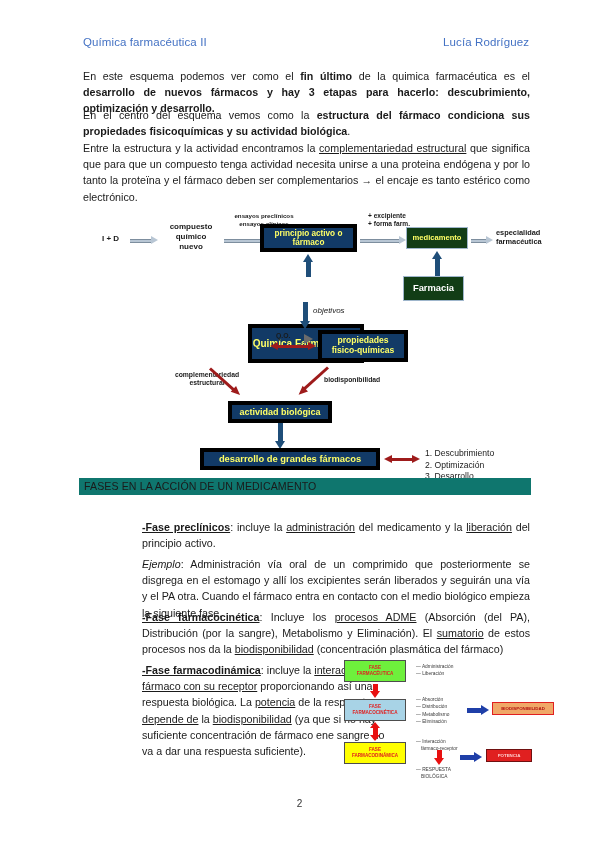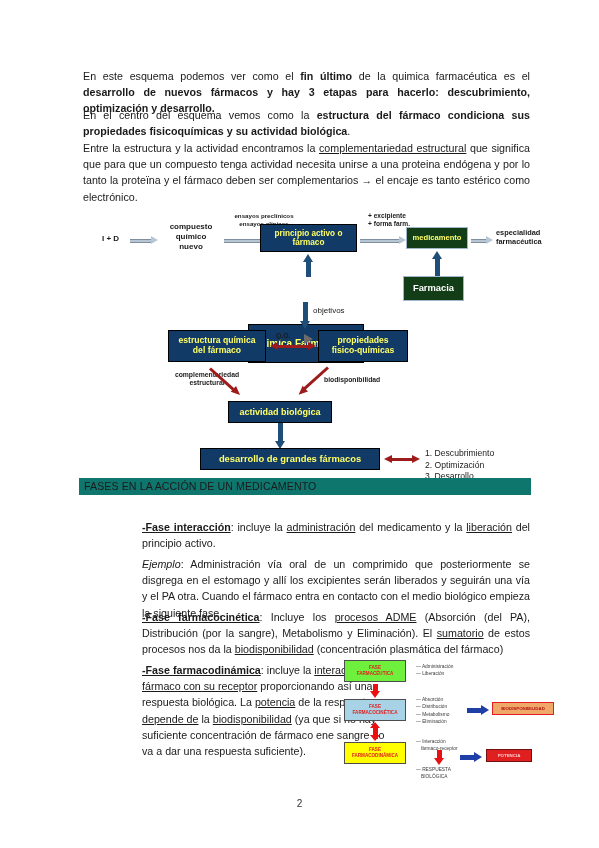--- a/index.html
+++ b/index.html
@@ -49,30 +49,30 @@
   .p6 { top: 556px; width: 447px; }
   .p7 { top: 609px; width: 447px; }
   .p8 { top: 662px; width: 255px; left: 142px; text-align: left; }
 
   
   .diagram { position: absolute; left: 100px; top: 208px; width: 455px; height: 265px; }
   .box {
     position: absolute; display: flex; align-items: center; justify-content: center;
     text-align: center; font-weight: bold; line-height: 1.12;
   }
-  .navy { background: #123a66; color: #ffff66; border: 1px solid #000000; }
+  .navy { background: #123a66; color: #ffff66; border: 4px solid #000000; }
   .green { background: #123d16; color: #ffff66; border: 1px solid #9fb6cc; }
   .green-w { background: #123d16; color: #ffffff; border: 1px solid #9fb6cc; }
 
   .lbl {
     position: absolute; font-size: 6.6px; color: #1a1a1a; font-weight: bold;
     line-height: 1.25; text-align: center;
   }
   .lbl-l { text-align: left; }
-  .lbl-plain { font-weight: normal; }
+  .lbl-plain { font-weight: normal; font-style: italic; }
 
   
   .garrow { position: absolute; height: 5px; background: transparent; }
   .garrow::before {
     content: ""; position: absolute; left: 0; top: 1.5px; right: 6px; height: 2px;
     background: #b8c6d4; border-top: .5px solid #7d8e9e; border-bottom: .5px solid #7d8e9e;
   }
   .garrow::after {
     content: ""; position: absolute; right: 0; top: -1.5px;
     border-left: 7px solid #b8c6d4; border-top: 4px solid transparent;
@@ -154,20 +154,24 @@
   .page-num {
     position: absolute; left: 0; right: 0; top: 798px; text-align: center;
     font-size: 10px; color: #333;
   }
 </style>
 </head>
 <body>
 
 <div class="page">
 
+  <div class="header">
+    <span>Química farmacéutica II</span>
+    <span>Lucía Rodríguez</span>
+  </div>
 
   <div class="body-text p1">
     <span>En este esquema podemos ver como el </span><b>fin último</b><span> de la quimica farmacéutica es el </span><b>desarrollo de nuevos fármacos y hay 3 etapas para hacerlo: descubrimiento, optimización y desarrollo.</b>
   </div>
 
   <div class="body-text p2">
     <span>En el centro del esquema vemos como la </span><b>estructura del fármaco condiciona sus propiedades fisicoquímicas y su actividad biológica</b><span>.</span>
   </div>
 
   <div class="body-text p3">
@@ -209,22 +213,20 @@
 
     <div class="box navy" style="left:148px; top:68px; width:116px; height:39px; font-size:10px;margin-top:48px;">Quimica Farmacéutica</div>
     <div class="box green-w" style="left:303px; top:68px; width:61px; height:25px; font-size:9.4px;">Farmacia</div>
 
     <div class="dnarrow" style="left:201px; top:94px; height:27px;">
       <div class="shaft" style="height:20px;"></div>
         <div class="head"></div>
     </div>
     <div class="lbl lbl-plain" style="left:213px; top:98px; font-size:8px;">objetivos</div>
 
-    <div class="box navy" style="left:68px; top:122px; width:98px; height:32px; font-size:8.6px; white-space:pre-line;">estructura química
-del fármaco</div>
     <div class="box navy" style="left:218px; top:122px; width:90px; height:32px; font-size:8.6px; white-space:pre-line;">propiedades
 fisico-químicas</div>
 
     <div class="lbl" style="left:176px; top:124px; font-size:6.8px;">Q.O.</div>
     <div class="rdouble" style="left:170px; top:134px; width:46px;">
       <div class="hl"></div>
         <div class="shaft"></div>
         <div class="hr"></div>
     </div>
     <div class="qarrow" style="left:204px; top:126px;"></div>
@@ -263,21 +265,21 @@
       <div>3. Desarrollo</div>
     </div>
   </div>
 
   <div class="section-bar">
     <span>FASES EN LA ACCIÓN DE UN MEDICAMENTO</span>
   </div>
 
 
   <div class="body-text p5 indent">
-    <b><u>-Fase interacción</u></b><span>: incluye la </span><u>administración</u><span> del medicamento y la </span><u>liberación</u><span> del principio activo.</span>
+    <b><u>-Fase preclínicos</u></b><span>: incluye la </span><u>administración</u><span> del medicamento y la </span><u>liberación</u><span> del principio activo.</span>
   </div>
 
   <div class="body-text p6 indent2">
     <i>Ejemplo</i><span>: Administración vía oral de un comprimido que posteriormente se disgrega en el estomago y allí los excipientes serán liberados y seguirán una vía y el PA otra. Cuando el fármaco entra en contacto con el medio biológico empieza la siguiente fase.</span>
   </div>
 
   <div class="body-text p7 indent2">
     <b><u>-Fase farmacocinética</u></b><span>: Incluye los </span><u>procesos ADME</u><span> (Absorción (del PA), Distribución (por la sangre), Metabolismo y Eliminación). El </span><u>sumatorio</u><span> de estos procesos nos da la </span><u>biodisponibilidad</u><span> (concentración plasmática del fármaco)</span>
   </div>
 

